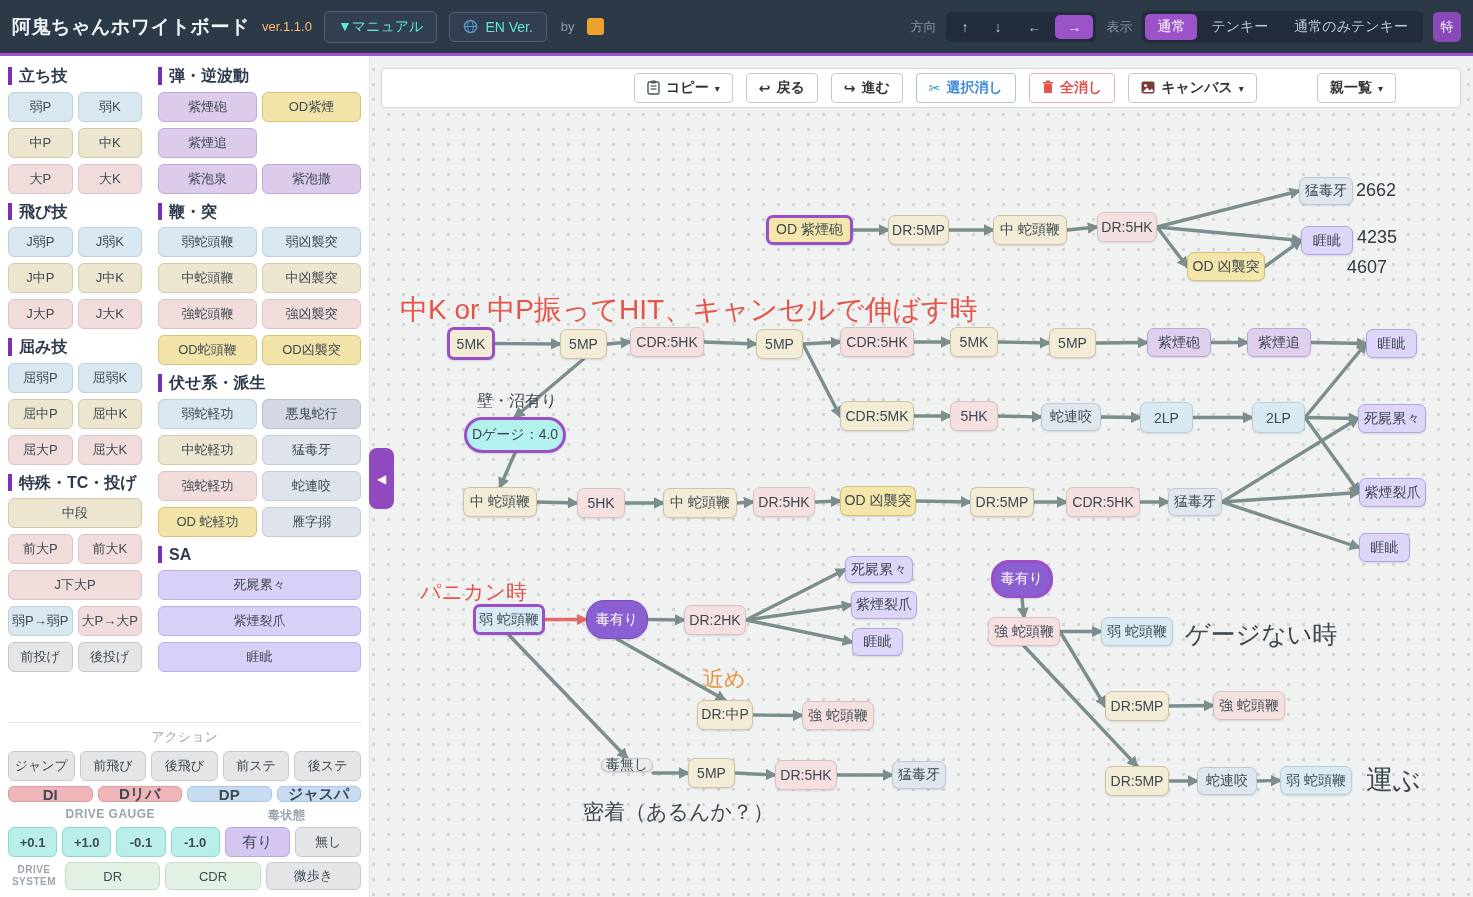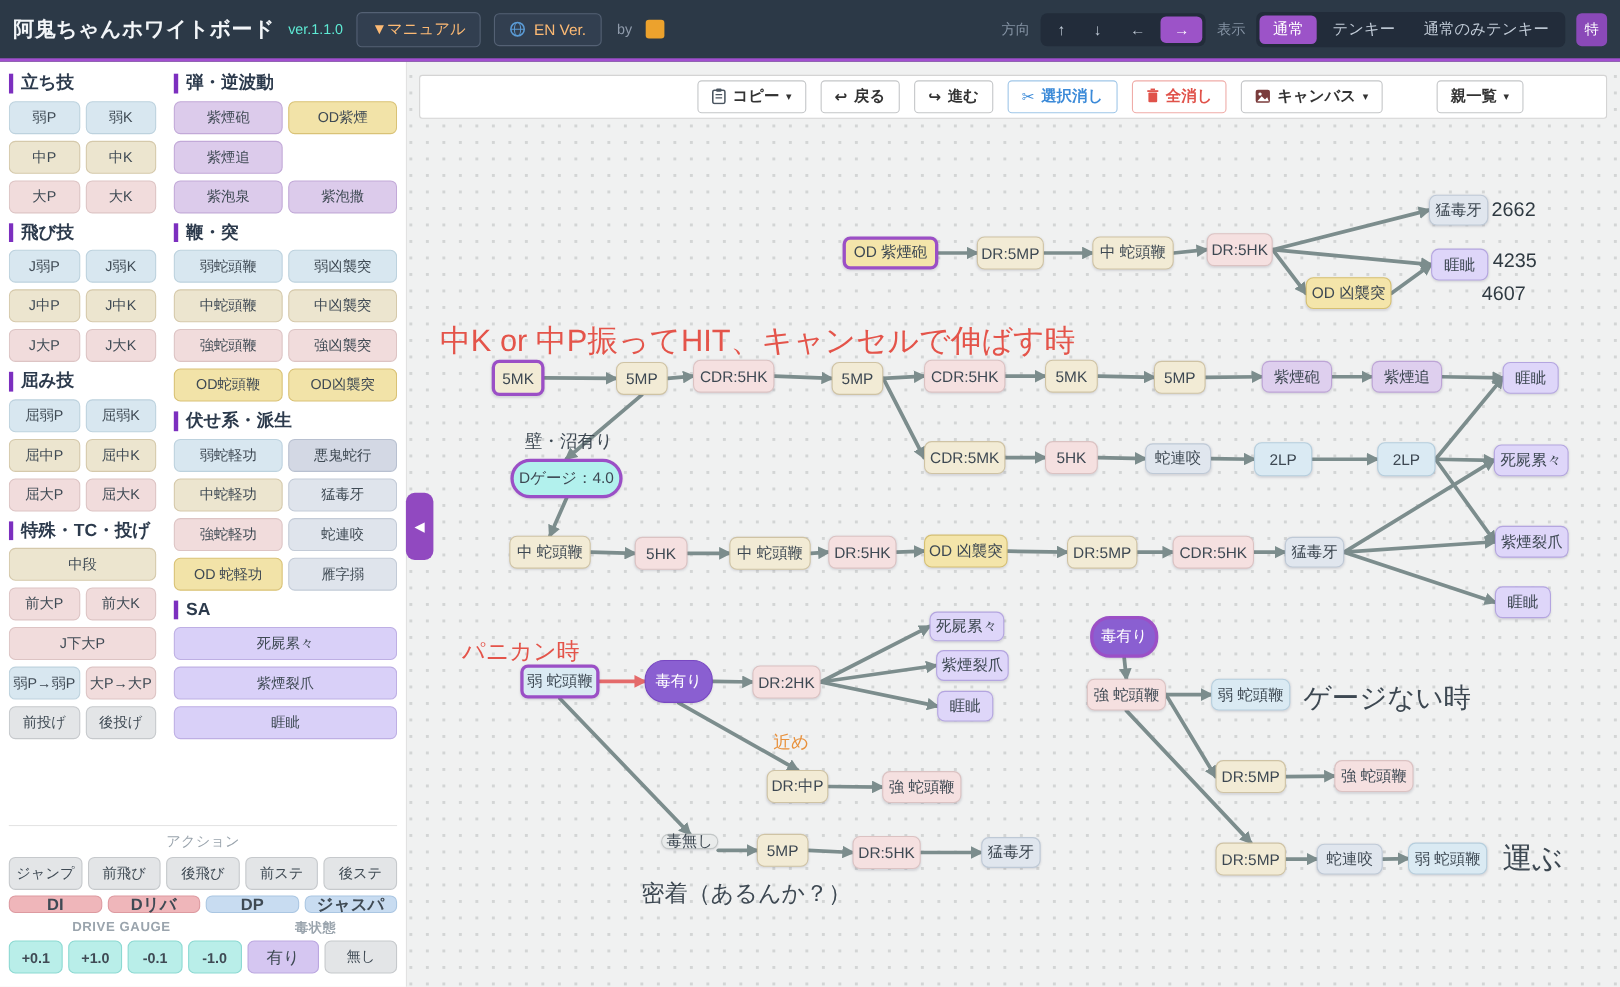--- a/index.html
+++ b/index.html
@@ -1,38 +1,38 @@
 <!DOCTYPE html>
 <html><head>
 <meta charset="utf-8">
 <style>
   * { margin:0; padding:0; box-sizing:border-box; }
   html,body { width:1473px; height:897px; overflow:hidden; font-family:"Liberation Sans","DejaVu Sans",sans-serif; background:#f0f1f1; }
 
   
   header { position:absolute; top:0; left:0; right:0; height:56px; background:#2c3947; border-bottom:3px solid #a24fd0; display:flex; align-items:center; padding:0 12px; gap:12px; z-index:10; }
   .app-title { font-size:19px; font-weight:bold; color:#f2f5f8; letter-spacing:.5px; }
-  .app-ver { font-size:13px; color:#5eead4; }
-  .hbtn { background:#323f50; border:1px solid #546174; color:#fdba74; border-radius:5px; padding:6px 13px; font-size:14px; display:flex; align-items:center; gap:7px; cursor:pointer; font-family:inherit; }
+  .app-ver { font-size:13px; color:#fdba74; }
+  .hbtn { background:#323f50; border:1px solid #546174; color:#5eead4; border-radius:5px; padding:6px 13px; font-size:14px; display:flex; align-items:center; gap:7px; cursor:pointer; font-family:inherit; }
   .by-label { font-size:13px; color:#8f9bab; margin-left:2px; }
   .avatar { width:17px; height:17px; background:#eca22d; border-radius:3px; display:inline-block; }
   .h-right { margin-left:auto; display:flex; align-items:center; gap:10px; }
   .hlabel { font-size:13px; color:#8593a4; }
   .hgroup { background:#222c3a; border-radius:6px; padding:3px; display:flex; gap:2px; }
   .hgbtn { background:transparent; color:#c2ccd8; border:none; border-radius:5px; padding:4px 12px; font-size:14px; cursor:pointer; font-family:inherit; }
   .hgbtn.active { background:#9c53c8; color:#fff; }
   .special-btn { background:#8a49b8; color:#fff; border:none; border-radius:5px; width:28px; height:30px; font-size:13px; cursor:pointer; font-family:inherit; }
 
   
   .main { position:absolute; top:56px; left:0; right:0; bottom:0; }
   .canvas { position:absolute; inset:0; background-color:#f0f1f1; background-image:radial-gradient(circle,#d3d5d5 1.5px, transparent 1.7px); background-size:15px 15px; background-position:6px 6px; overflow:hidden; }
   #edges { position:absolute; left:0; top:0; z-index:1; pointer-events:none; }
 
   
-  .toolbar { position:absolute; left:381px; right:12px; top:12px; height:40px; background:#fff; border:1px solid #d4d4d4; border-radius:3px; display:flex; align-items:center; padding-left:252px; gap:13px; z-index:3; }
+  .toolbar { position:absolute; left:381px; right:12px; top:12px; height:40px; background:#fff; border:1px solid #d4d4d4; border-radius:3px; display:flex; align-items:center; padding-left:252px; gap:24px; z-index:3; }
   .tbtn { background:#fff; border:1px solid #c4c6c8; border-radius:4px; height:30px; padding:0 12px; font-size:14px; font-weight:600; color:#333; display:flex; align-items:center; gap:6px; cursor:pointer; font-family:inherit; white-space:nowrap; }
   .tbtn.blue { color:#3b8ad8; border-color:#9fc6e8; }
   .tbtn.red { color:#e0524a; border-color:#efaca8; }
   .tbtn .caret { font-size:10px; color:inherit; }
   .tbtn .uicon { font-size:14px; line-height:1; }
   .parent-btn { margin-left:36px; }
 
   
   .sidebar { position:absolute; left:0; top:0; bottom:0; width:370px; background:#fff; border-right:1px solid #e2e2e2; display:flex; flex-direction:column; padding:2px 8px 0 8px; z-index:4; }
   .cols { display:flex; gap:16px; flex:1; overflow:hidden; }
@@ -295,21 +295,21 @@
       <div class="node nc-pink" style="left: 988px; top: 561px; width: 72px; height: 29px;">強 蛇頭鞭</div>
       <div class="node nc-blue" style="left: 1101px; top: 561px; width: 72px; height: 29px;">弱 蛇頭鞭</div>
       <div class="node nc-beige" style="left: 1105px; top: 635px; width: 64px; height: 30px;">DR:5MP</div>
       <div class="node nc-pink" style="left: 1213px; top: 635px; width: 72px; height: 29px;">強 蛇頭鞭</div>
       <div class="node nc-beige" style="left: 1105px; top: 710px; width: 64px; height: 30px;">DR:5MP</div>
       <div class="node nc-grayblue" style="left: 1197px; top: 711px; width: 60px; height: 28px;">蛇連咬</div>
       <div class="node nc-blue" style="left: 1280px; top: 710px; width: 72px; height: 29px;">弱 蛇頭鞭</div>
       <div class="clabel cl-red" style="left: 400px; top: 235px; font-size: 28px;">中K or 中P振ってHIT、キャンセルで伸ばす時</div>
       <div class="clabel cl-dark" style="left: 477px; top: 335px; font-size: 16px;">壁・沼有り</div>
       <div class="clabel cl-red" style="left: 420px; top: 522px; font-size: 21px;">パニカン時</div>
-      <div class="clabel cl-orange" style="left: 703px; top: 609px; font-size: 16px;">近め</div>
+      <div class="clabel cl-orange" style="left: 703px; top: 609px; font-size: 21px;">近め</div>
       <div class="clabel cl-dark" style="left: 583px; top: 742px; font-size: 21px;">密着（あるんか？）</div>
       <div class="clabel cl-dark" style="left: 1185px; top: 562px; font-size: 25px;">ゲージない時</div>
       <div class="clabel cl-dark" style="left: 1366px; top: 706px; font-size: 27px;">運ぶ</div>
       <div class="clabel cl-num" style="left: 1356px; top: 124px; font-size: 18px;">2662</div>
       <div class="clabel cl-num" style="left: 1357px; top: 171px; font-size: 18px;">4235</div>
       <div class="clabel cl-num" style="left: 1347px; top: 201px; font-size: 18px;">4607</div>
     </div>
 
   <aside class="sidebar">
     <div class="cols" id="sidebar-cols">
@@ -413,19 +413,27 @@
         <span class="panel-label">毒状態</span>
       </div>
       <div class="prow" id="gauge-row">
           <button class="sbtn c-teal">+0.1</button>
           <button class="sbtn c-teal">+1.0</button>
           <button class="sbtn c-teal">-0.1</button>
           <button class="sbtn c-teal">-1.0</button>
           <button class="sbtn c-lav grow-big">有り</button>
           <button class="sbtn c-gray grow-big">無し</button>
         </div>
+      <div class="sys-row">
+        <span class="panel-label sys-label">DRIVE SYSTEM</span>
+        <span id="sys-btns" style="display:flex;gap:5px;flex:1">
+            <button class="sbtn c-green">DR</button>
+            <button class="sbtn c-green">CDR</button>
+            <button class="sbtn c-gray">微歩き</button>
+          </span>
+      </div>
     </div>
   </aside>
 
   <div class="collapse-tab">
     <span class="tri">◀</span>
   </div>
 </div>
 
 </body></html>

